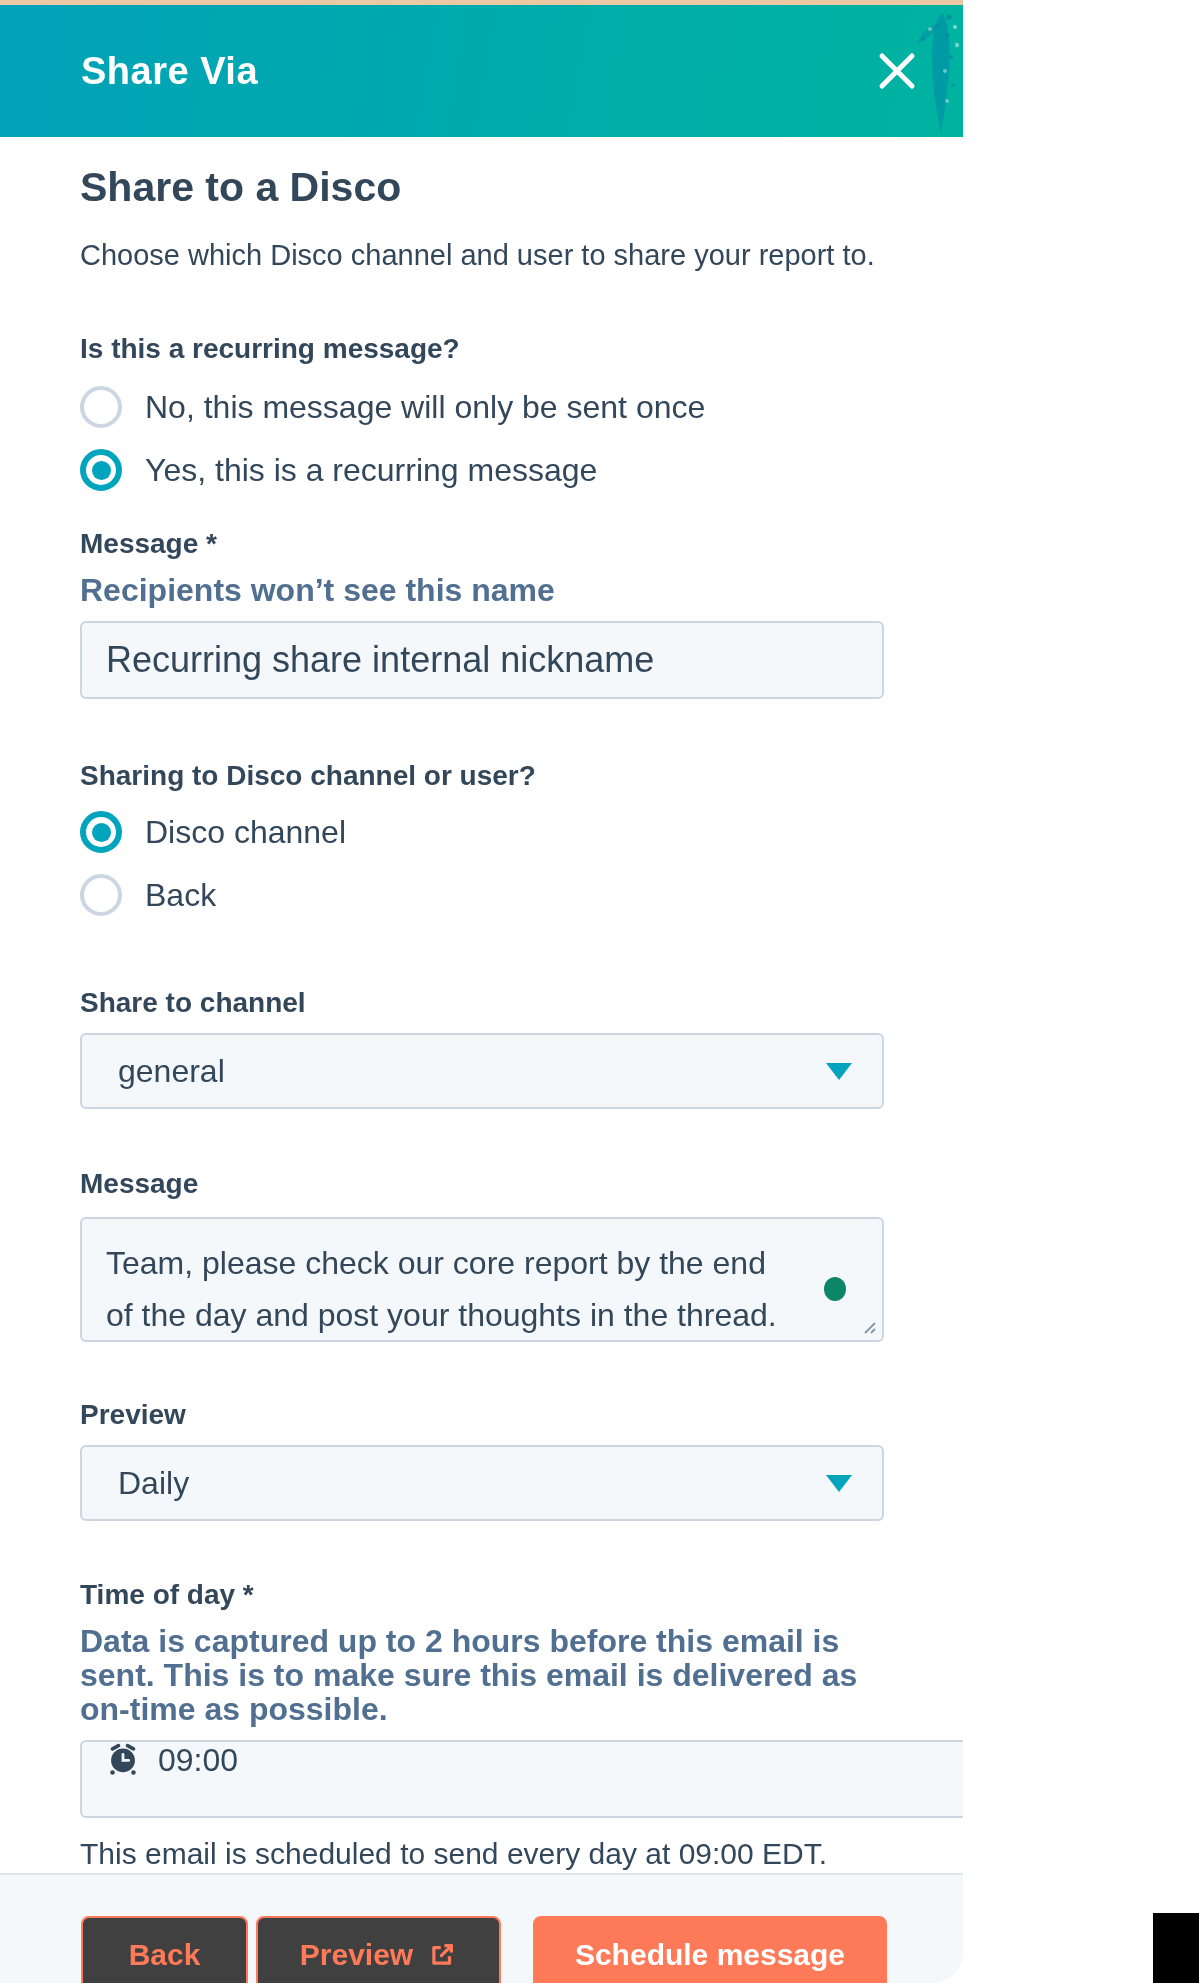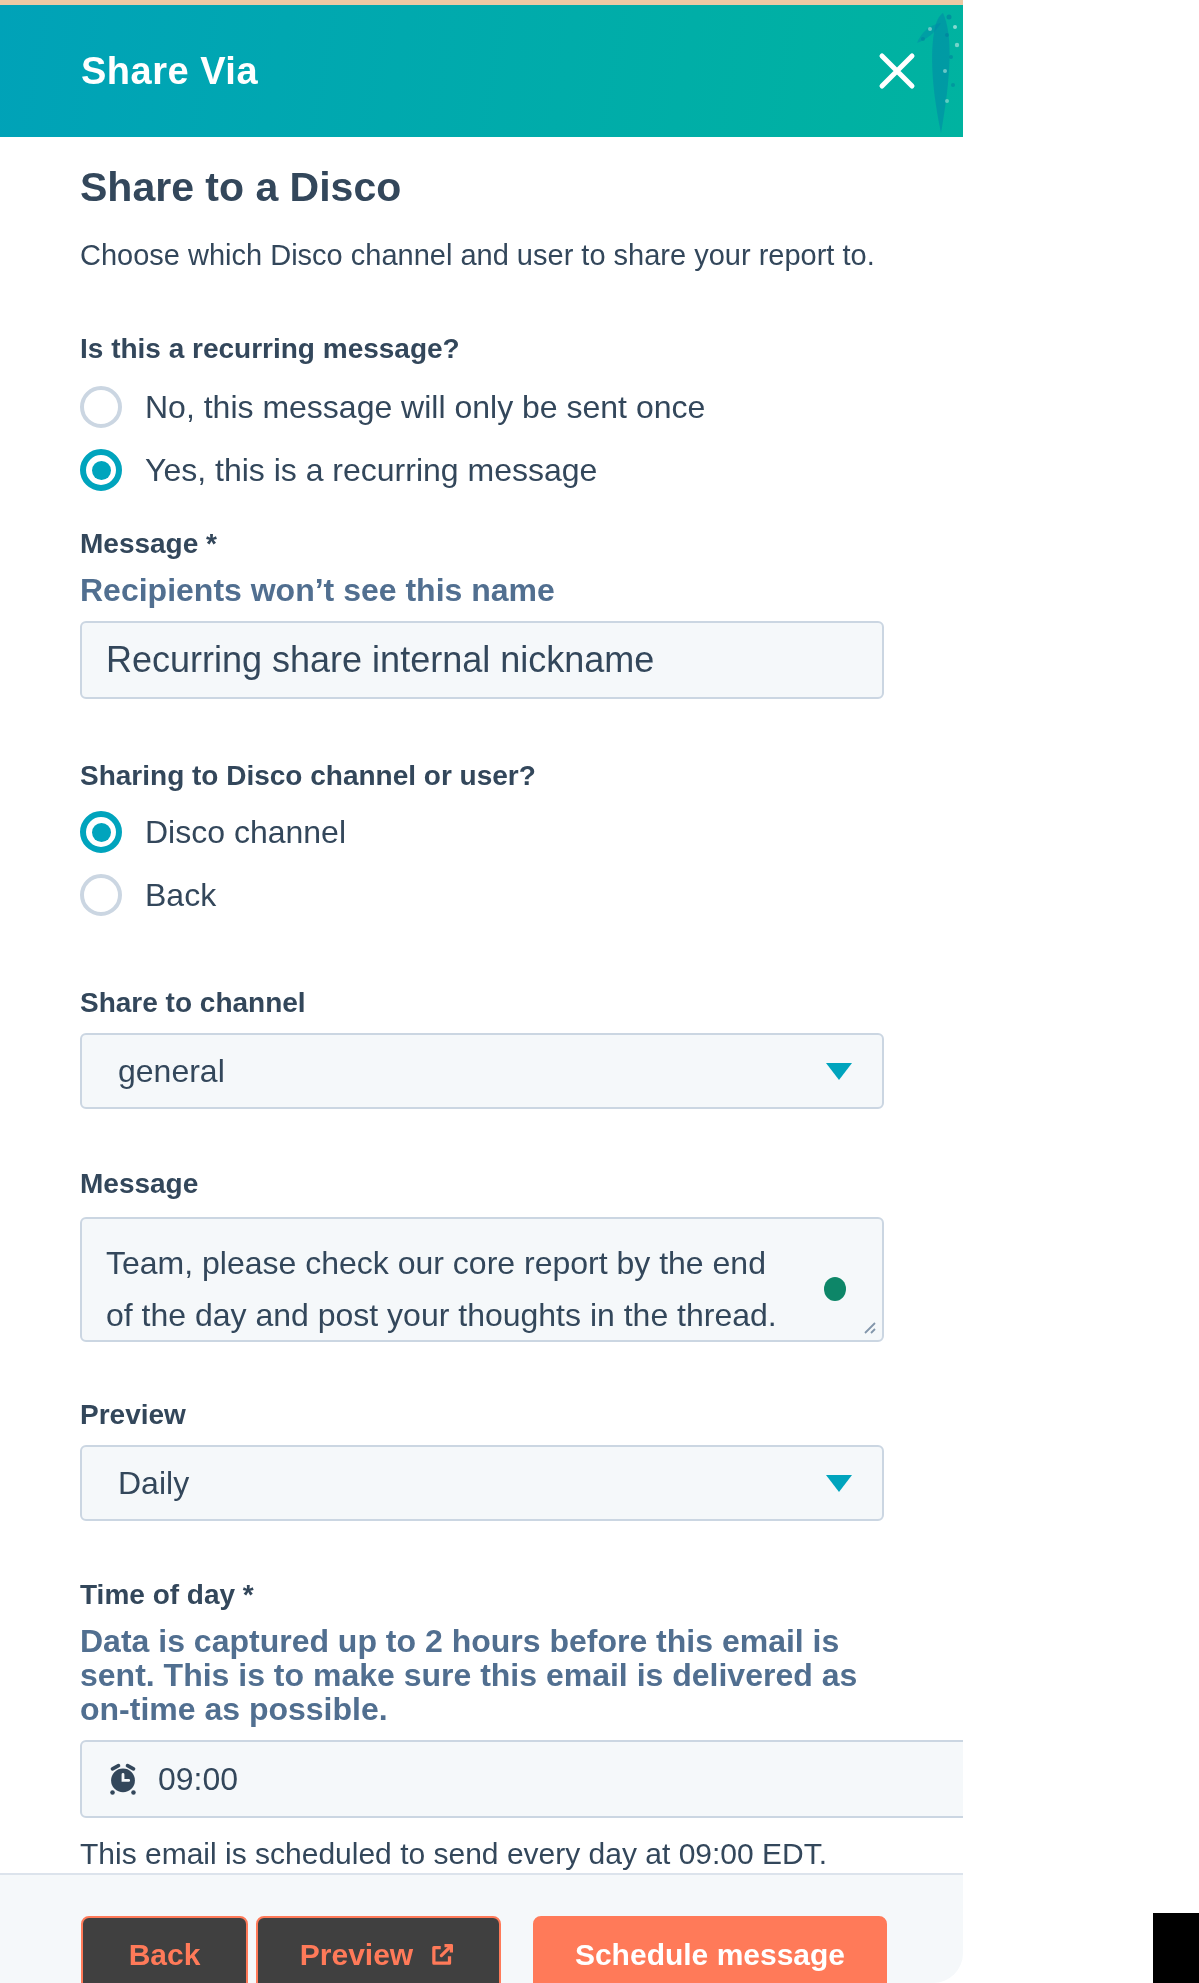--- a/index.html
+++ b/index.html
@@ -80,21 +80,21 @@
     border:2px solid var(--input_border);border-radius:6px;position:relative;
     padding:18px 92px 18px 24px;
   }
   .textarea-text{font-size:32px;line-height:52px;color:var(--text_dark);}
   .status-dot{position:absolute;right:36px;top:58px;width:22px;height:24px;border-radius:50%;background:var(--status_green);}
   .resize-handle{position:absolute;right:5px;bottom:5px;}
   .time-row{margin-top:14px;display:flex;align-items:center;}
   .time-select{
     flex:none;width:965px;height:78px;background:var(--input_bg);
     border:2px solid var(--input_border);border-radius:6px;position:relative;
-    display:flex;align-items:center;padding:0 70px 0 24px;cursor:pointer;
+    display:flex;padding:0 70px 0 24px;cursor:pointer;
   }
   .clock-icon{flex:none;margin-right:18px;}
   .tz{margin-left:22px;font-size:32px;color:var(--text_dark);}
   .summary{margin-top:17px;font-size:30px;line-height:38px;color:var(--text_dark);}
   
   .footer{
     margin-top:auto;flex:none;height:160px;background:var(--footer_bg);
     border-top:2px solid var(--divider);display:flex;align-items:flex-start;
     padding:41px 76px 0 81px;
   }

